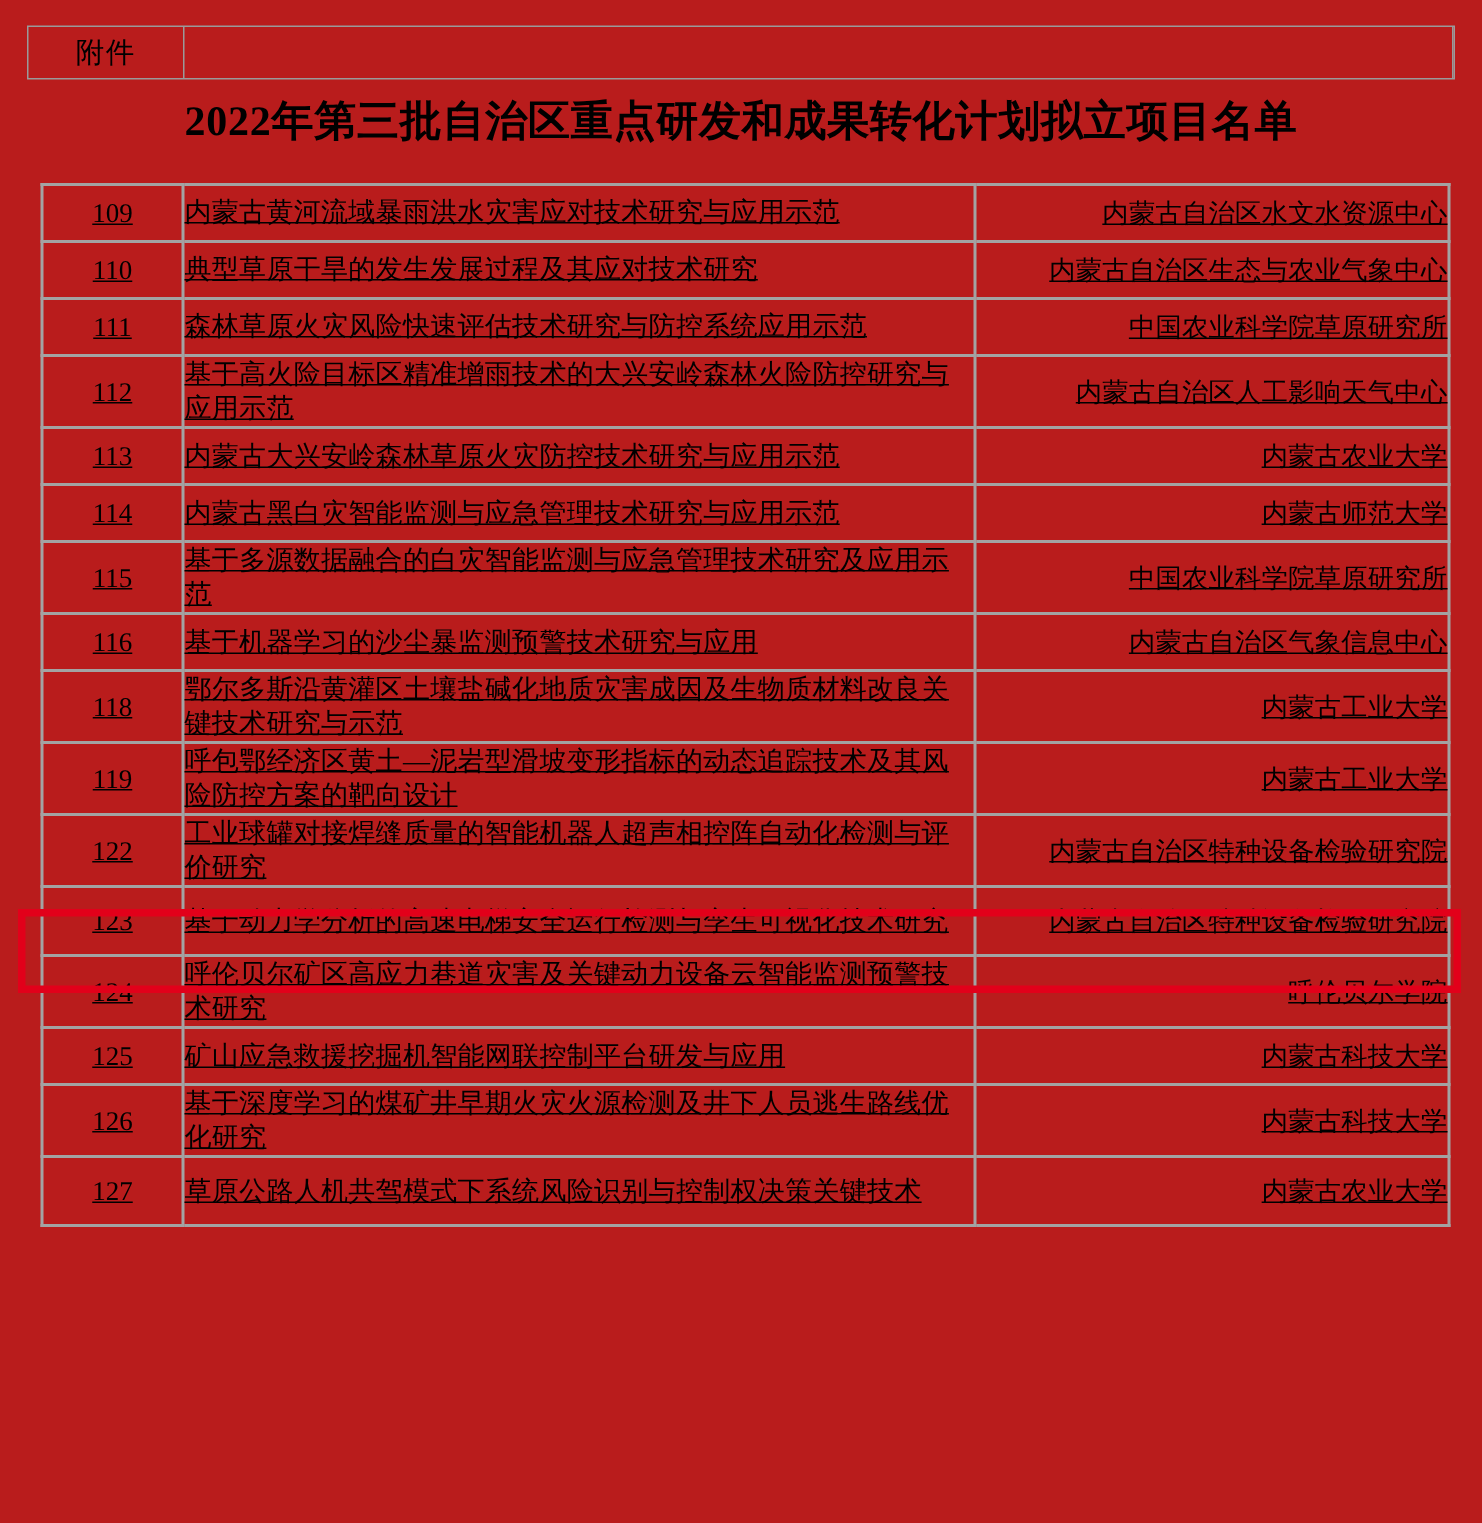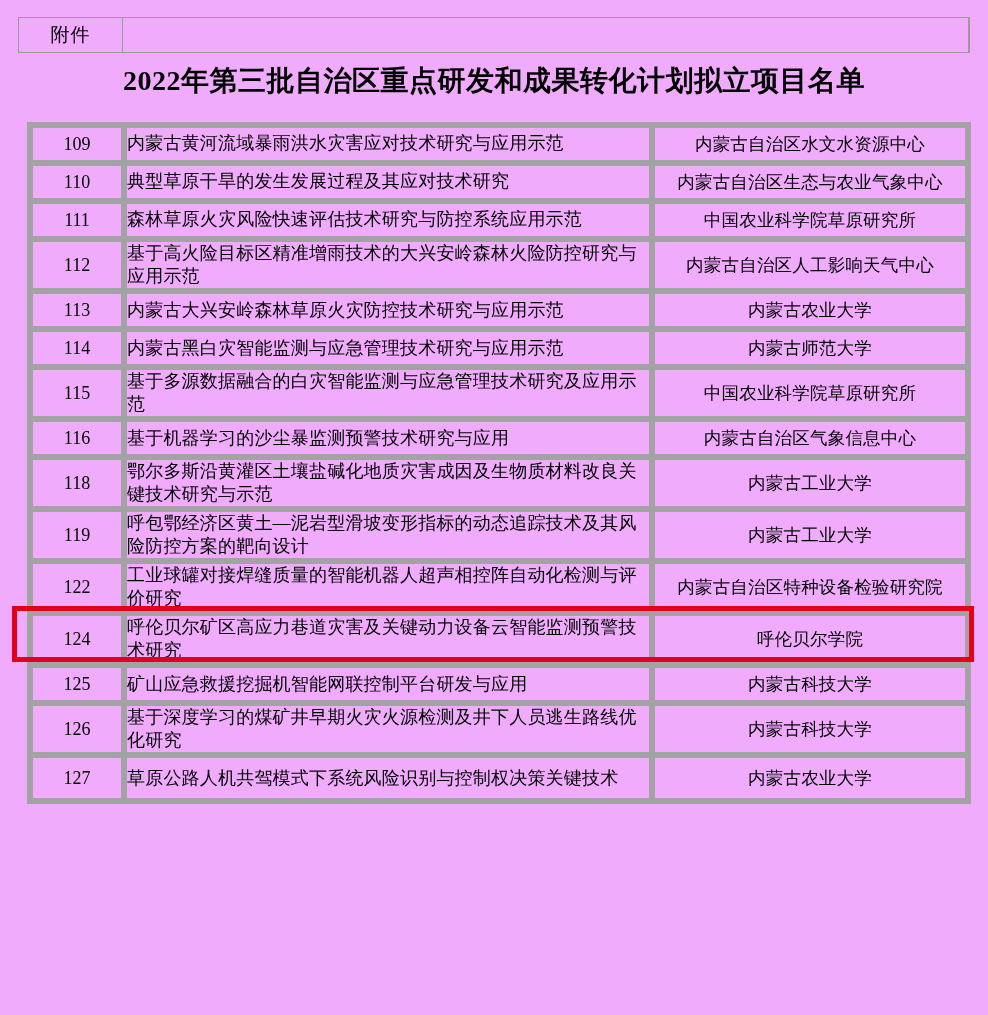--- a/index.html
+++ b/index.html
@@ -11,21 +11,21 @@
     width: 988px;
     height: 1015px;
     font-family: "Liberation Serif", "DejaVu Serif", serif;
     color: #000000;
     overflow: hidden;
   }
   .page {
     position: relative;
     width: 988px;
     height: 1015px;
-    background: #f0abfc;
+    background: #b91c1c;
   }
 
   
   .attach-row {
     position: absolute;
     left: 18px;
     top: 17px;
     width: 952px;
     height: 36px;
     border: 1px solid #9a9a9a;
@@ -65,41 +65,42 @@
     left: 27px;
     top: 122px;
     width: 938px;
   }
   table.list {
     border-collapse: collapse;
     width: 938px;
     table-layout: fixed;
   }
   table.list td {
-    border: 6px solid #a3a3a3;
+    border: 2px solid #a3a3a3;
     box-sizing: border-box;
     padding: 0;
     vertical-align: middle;
+    text-decoration: underline;
   }
   td.c-num {
     width: 94px;
     text-align: center;
     font-size: 18px;
     font-family: "Liberation Serif", "DejaVu Serif", serif;
   }
   td.c-name {
     width: 528px;
     padding: 4px 8px 4px 10px;
     font-size: 18px;
     line-height: 1.28;
     letter-spacing: 0.2px;
   }
   td.c-org {
     width: 316px;
-    text-align: center;
+    text-align: right;
     font-size: 17.5px;
     letter-spacing: 0.2px;
     padding: 4px 4px;
     line-height: 1.28;
   }
   tr.r1 td { height: 38px; }
   tr.r2 td { height: 46px; }
 
   
   .highlight-box {
@@ -176,20 +177,25 @@
             <td class="c-num">119</td>
             <td class="c-name">呼包鄂经济区黄土—泥岩型滑坡变形指标的动态追踪技术及其风险防控方案的靶向设计</td>
             <td class="c-org">内蒙古工业大学</td>
           </tr>
           <tr class="r2">
             <td class="c-num">122</td>
             <td class="c-name">工业球罐对接焊缝质量的智能机器人超声相控阵自动化检测与评价研究</td>
             <td class="c-org">内蒙古自治区特种设备检验研究院</td>
           </tr>
           <tr class="r2">
+            <td class="c-num">123</td>
+            <td class="c-name">基于动力学分析的高速电梯安全运行检测与孪生可视化技术研究</td>
+            <td class="c-org">内蒙古自治区特种设备检验研究院</td>
+          </tr>
+          <tr class="r2">
             <td class="c-num">124</td>
             <td class="c-name">呼伦贝尔矿区高应力巷道灾害及关键动力设备云智能监测预警技术研究</td>
             <td class="c-org">呼伦贝尔学院</td>
           </tr>
           <tr class="r1">
             <td class="c-num">125</td>
             <td class="c-name">矿山应急救援挖掘机智能网联控制平台研发与应用</td>
             <td class="c-org">内蒙古科技大学</td>
           </tr>
           <tr class="r2">

